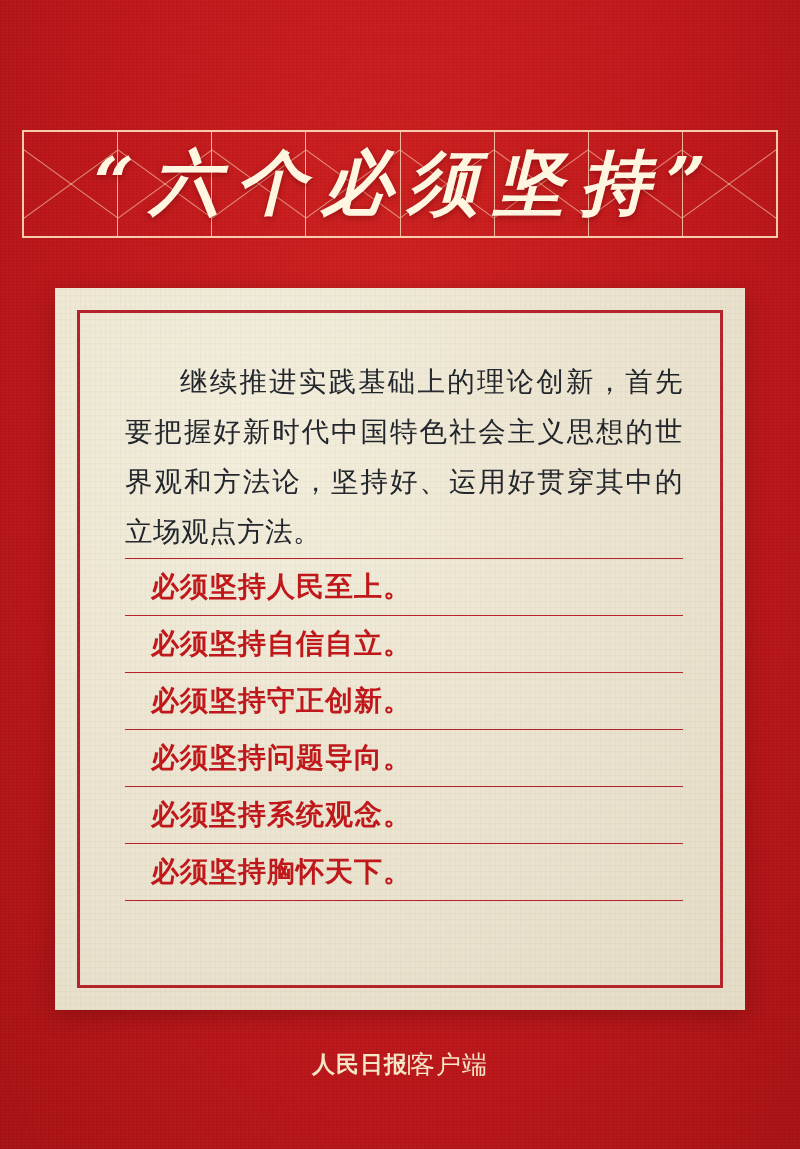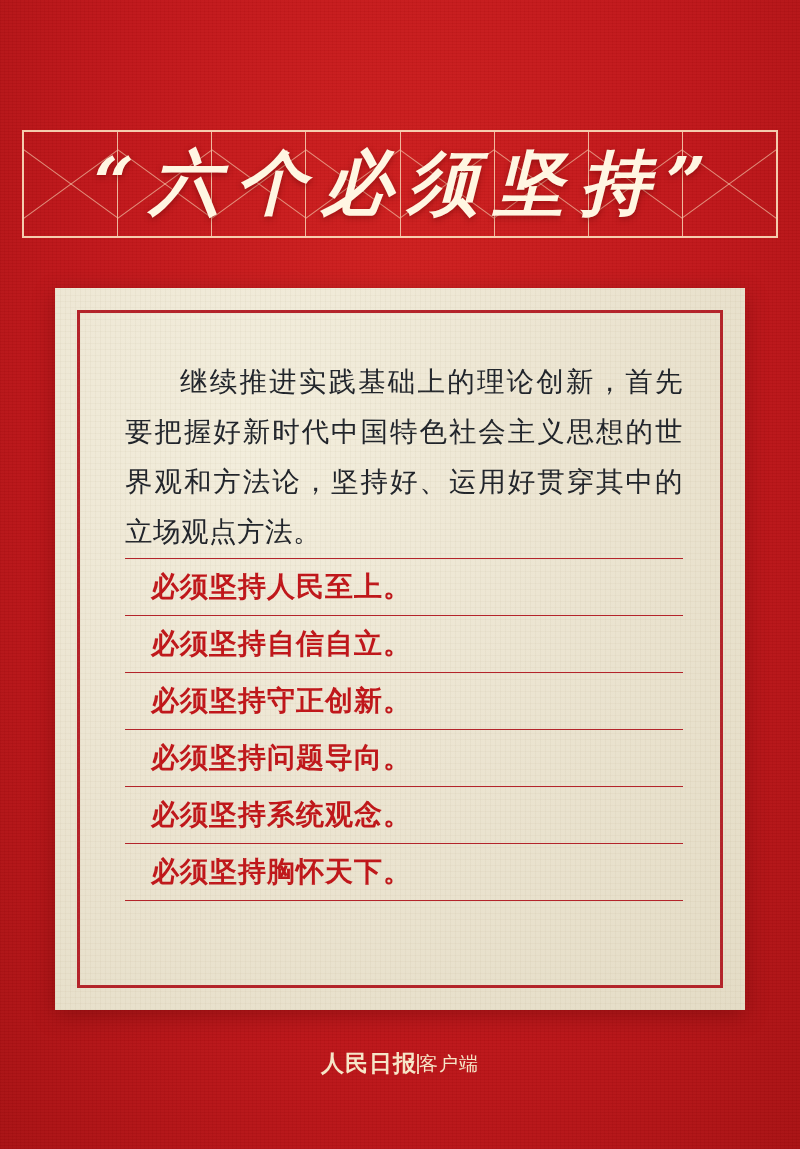--- a/index.html
+++ b/index.html
@@ -184,21 +184,21 @@
   }
   .footer-divider {
     width: 2px;
     height: 20px;
     background: #f6e6c8;
     opacity: .9;
   }
   .footer-app {
     color: #f6e6c8;
     font-family: Liberation Serif, serif;
-    font-size: 19px;
+    font-size: 25px;
     letter-spacing: 1px;
   }
 </style>
 </head>
 <body>
 
 <div class="poster">
 
   <div class="title-band">
     <div class="grid-row">

